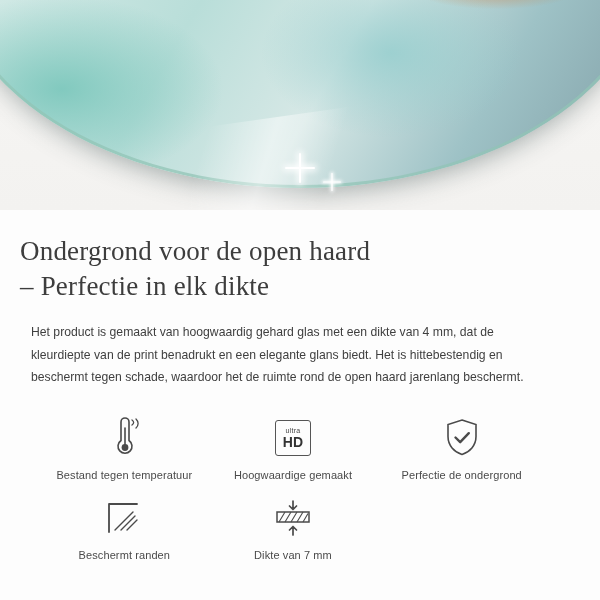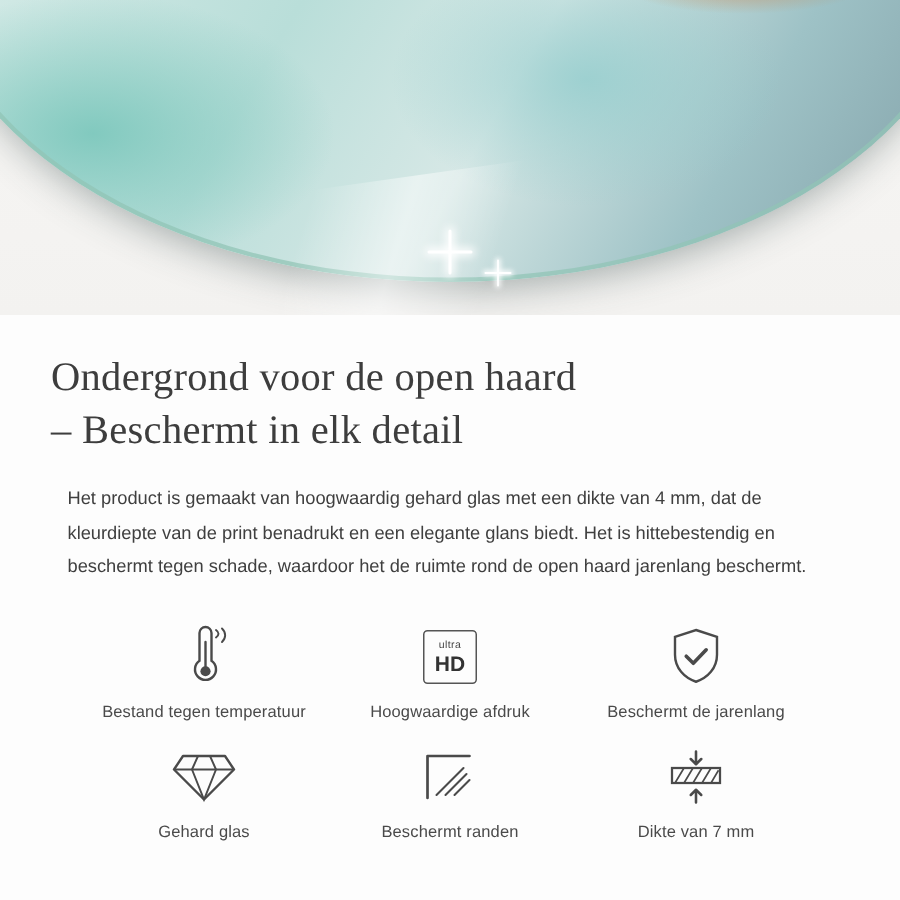--- a/index.html
+++ b/index.html
@@ -102,21 +102,21 @@
   }
   .sparkle::after {
     width: 30px; height: 2px; transform: translate(-50%,-50%);
     box-shadow: 0 0 6px 2px rgba(255,255,255,0.9);
   }
   .sparkle.s1 { left: 300px; top: 168px; }
   .sparkle.s2 { left: 332px; top: 182px; transform: scale(.6); }
 
   
   .content {
-    padding: 24px 34px 0 34px;
+    padding: 24px 34px 0 20px;
   }
   .title {
     font-family: "Liberation Serif", serif;
     font-size: 27px;
     line-height: 1.28;
     color: #3d3d3d;
     font-weight: 400;
     margin: 0 0 18px 0;
     letter-spacing: .2px;
   }
@@ -188,21 +188,21 @@
     <div class="hero-disc"></div>
     <div class="hero-edge"></div>
     <div class="hero-sheen"></div>
     <div class="sparkle s1"></div>
     <div class="sparkle s2"></div>
   </div>
 
   <div class="content">
     <h1 class="title">
       <span>Ondergrond voor de open haard</span>
-      <span class="line2">– Beschermt in elk detail</span>
+      <span class="line2">– Perfectie in elk dikte</span>
     </h1>
     <p class="body-text">Het product is gemaakt van hoogwaardig gehard glas met een dikte van 4 mm, dat de kleurdiepte van de print benadrukt en een elegante glans biedt. Het is hittebestendig en beschermt tegen schade, waardoor het de ruimte rond de open haard jarenlang beschermt.</p>
 
     <div class="features">
 
       <div class="feature">
         <div class="feature-icon">
           <svg width="40" height="44" viewBox="0 0 40 44" fill="none" xmlns="http://www.w3.org/2000/svg">
             <path d="M17 6a4 4 0 0 1 8 0v18.5a7 7 0 1 1-8 0V6z" stroke="#4a4a4a" stroke-width="1.6" fill="none"></path>
             <path d="M21 12v16.5" stroke="#4a4a4a" stroke-width="1.6" stroke-linecap="round"></path>
@@ -214,44 +214,33 @@
         <div class="feature-label">Bestand tegen temperatuur</div>
       </div>
 
       <div class="feature">
         <div class="feature-icon">
           <div class="ultrahd">
             <span class="u">ultra</span>
             <span class="hd">HD</span>
           </div>
         </div>
-        <div class="feature-label">Hoogwaardige afdruk</div>
+        <div class="feature-label">Hoogwaardige gemaakt</div>
       </div>
 
       <div class="feature">
         <div class="feature-icon">
           <svg width="40" height="44" viewBox="0 0 40 44" fill="none" xmlns="http://www.w3.org/2000/svg">
             <path d="M20 4l14 4.5v12c0 9-6.2 15.4-14 18-7.8-2.6-14-9-14-18v-12L20 4z" stroke="#4a4a4a" stroke-width="1.6" fill="none"></path>
             <path d="M13.5 21.5l4.7 4.7 8.6-9" stroke="#4a4a4a" stroke-width="2.4" stroke-linecap="round" stroke-linejoin="round" fill="none"></path>
           </svg>
         </div>
-        <div class="feature-label">Beschermt de jarenlang</div>
-      </div>
-
-      <div class="feature">
-        <div class="feature-icon">
-          <svg width="44" height="40" viewBox="0 0 44 40" fill="none" xmlns="http://www.w3.org/2000/svg">
-            <path d="M8 6h28l6 9-20 20L2 15 8 6z" stroke="#4a4a4a" stroke-width="1.6" fill="none" stroke-linejoin="round"></path>
-            <path d="M2 15h40" stroke="#4a4a4a" stroke-width="1.3"></path>
-            <path d="M14 15L22 35 30 15" stroke="#4a4a4a" stroke-width="1.3" fill="none"></path>
-            <path d="M14 15L18 6M30 15L26 6" stroke="#4a4a4a" stroke-width="1.3" fill="none"></path>
-          </svg>
-        </div>
-        <div class="feature-label">Gehard glas</div>
-      </div>
+        <div class="feature-label">Perfectie de ondergrond</div>
+      </div>
+
 
       <div class="feature">
         <div class="feature-icon">
           <svg width="42" height="40" viewBox="0 0 42 40" fill="none" xmlns="http://www.w3.org/2000/svg">
             <path d="M6 34V6h28" stroke="#4a4a4a" stroke-width="1.8" stroke-linecap="round" stroke-linejoin="round" fill="none"></path>
             <path d="M12 32l18-18M18 32l14-14M24 32l10-10" stroke="#4a4a4a" stroke-width="1.4" stroke-linecap="round"></path>
           </svg>
         </div>
         <div class="feature-label">Beschermt randen</div>
       </div>

